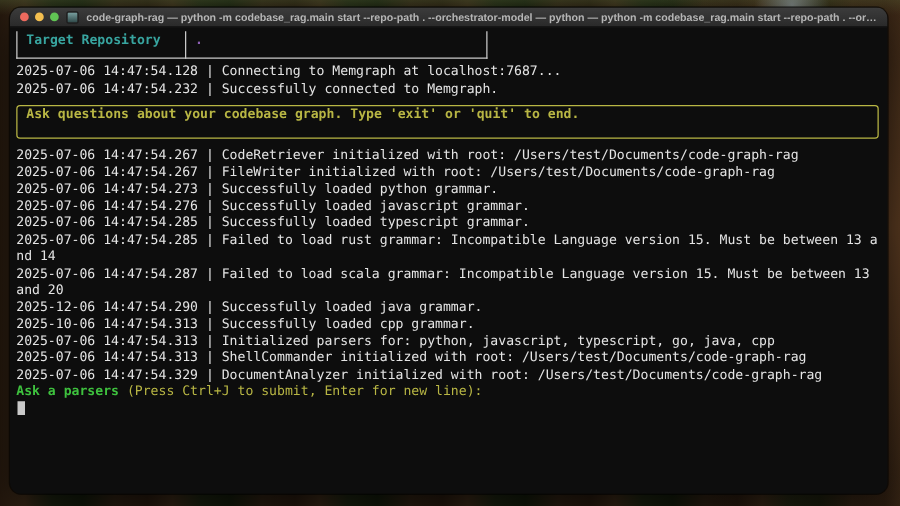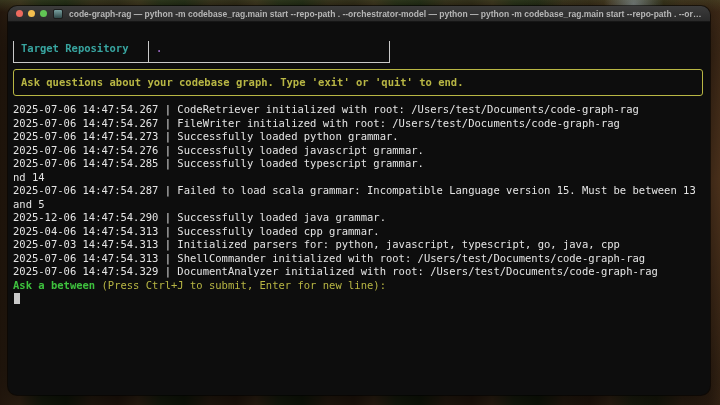--- a/index.html
+++ b/index.html
@@ -38,42 +38,42 @@
     background: linear-gradient(#79a0a0, #2f4848);
     border: 1px solid #1d1d1d;
   }
   .title {
     flex: 1; min-width: 0; text-align: center;
     font: 600 8.5px "Liberation Sans", sans-serif; color: #b6b6b6;
     white-space: nowrap; overflow: hidden; text-overflow: ellipsis;
   }
 
   .content {
-    flex: 1; padding: 18px 5px 0 5px;
+    flex: 1; padding: 2px 5px 0 5px;
     font-size: 10.5px; line-height: 13.5px; color: #e4e4e4;
   }
   .tline { white-space: pre; height: 13.5px; overflow: hidden; }
   .c-default { color: #e4e4e4; }
   .c-green { color: var(--accent-green, #3ec13e); font-weight: bold; }
 
   .repo-table { display: flex; width: 377px; height: 22px; margin: 1px 0 4px 0; }
   .rt-cell {
     border-bottom: 1px solid #c9c9c9; border-left: 1px solid #c9c9c9;
     display: flex; align-items: flex-start; padding: 1px 0 0 7px; height: 100%;
   }
   .rt-c1 { width: 135px; }
   .rt-c2 { width: 242px; border-right: 1px solid #c9c9c9; }
   .rt-label { color: var(--accent-cyan, #38a5a0); font-weight: 600; }
   .rt-value { color: var(--accent-magenta, #8d5fb4); font-weight: 600; }
 
   .banner {
     width: calc(100% - 2px); height: 27px; margin: 6px 0 7px 0;
     border: 1px solid var(--accent-yellow, #b8b644); border-radius: 3px;
     color: var(--accent-yellow, #b8b644); font-weight: bold;
-    display: flex; align-items: center; padding-left: 7px; white-space: pre;
+    display: flex; align-items: flex-start; padding-left: 7px; white-space: pre;
   }
 
   .prompt-line { height: 13.5px; white-space: pre; }
   .prompt-label { color: var(--accent-green, #3ec13e); font-weight: bold; }
   .prompt-hint { color: var(--accent-yellow, #b8b644); }
   .input-line { height: 13.5px; white-space: pre; color: #e9e9e9; }
   .cursor {
     display: inline-block; width: 6.3px; height: 11px;
     background: #c9c9c9; vertical-align: -1.5px; margin-left: 1px;
   }
@@ -98,40 +98,43 @@
     <div class="repo-table">
       <div class="rt-cell rt-c1">
         <span class="rt-label">Target Repository</span>
       </div>
       <div class="rt-cell rt-c2">
         <span class="rt-value">.</span>
       </div>
     </div>
 
     <div id="pre-lines">
+        <div class="tline c-default">2025-07-06 14:47:54.128 | Connecting to Memgraph at localhost:7687...</div>
+        <div class="tline c-default">2025-07-06 14:47:54.232 | Successfully connected to Memgraph.</div>
       </div>
 
     <div class="banner">
       <span>Ask questions about your codebase graph. Type 'exit' or 'quit' to end.</span>
     </div>
 
     <div id="post-lines">
         <div class="tline c-default">2025-07-06 14:47:54.267 | CodeRetriever initialized with root: /Users/test/Documents/code-graph-rag</div>
         <div class="tline c-default">2025-07-06 14:47:54.267 | FileWriter initialized with root: /Users/test/Documents/code-graph-rag</div>
         <div class="tline c-default">2025-07-06 14:47:54.273 | Successfully loaded python grammar.</div>
         <div class="tline c-default">2025-07-06 14:47:54.276 | Successfully loaded javascript grammar.</div>
         <div class="tline c-default">2025-07-06 14:47:54.285 | Successfully loaded typescript grammar.</div>
+        <div class="tline c-default">2025-07-06 14:47:54.285 | Failed to load rust grammar: Incompatible Language version 15. Must be between 13 a</div>
         <div class="tline c-default">nd 14</div>
         <div class="tline c-default">2025-07-06 14:47:54.287 | Failed to load scala grammar: Incompatible Language version 15. Must be between 13</div>
-        <div class="tline c-default">and 5</div>
+        <div class="tline c-default">and 20</div>
         <div class="tline c-default">2025-12-06 14:47:54.290 | Successfully loaded java grammar.</div>
-        <div class="tline c-default">2025-04-06 14:47:54.313 | Successfully loaded cpp grammar.</div>
-        <div class="tline c-default">2025-07-03 14:47:54.313 | Initialized parsers for: python, javascript, typescript, go, java, cpp</div>
+        <div class="tline c-default">2025-10-06 14:47:54.313 | Successfully loaded cpp grammar.</div>
+        <div class="tline c-default">2025-07-06 14:47:54.313 | Initialized parsers for: python, javascript, typescript, go, java, cpp</div>
         <div class="tline c-default">2025-07-06 14:47:54.313 | ShellCommander initialized with root: /Users/test/Documents/code-graph-rag</div>
         <div class="tline c-default">2025-07-06 14:47:54.329 | DocumentAnalyzer initialized with root: /Users/test/Documents/code-graph-rag</div>
       </div>
 
-    <div class="prompt-line"><span class="prompt-label">Ask a between</span><span class="prompt-hint"> (Press Ctrl+J to submit, Enter for new line):</span></div>
+    <div class="prompt-line"><span class="prompt-label">Ask a parsers</span><span class="prompt-hint"> (Press Ctrl+J to submit, Enter for new line):</span></div>
 
     <div class="input-line"><span class="cursor"></span></div>
 
   </div>
 </div>
 
 </body></html>

